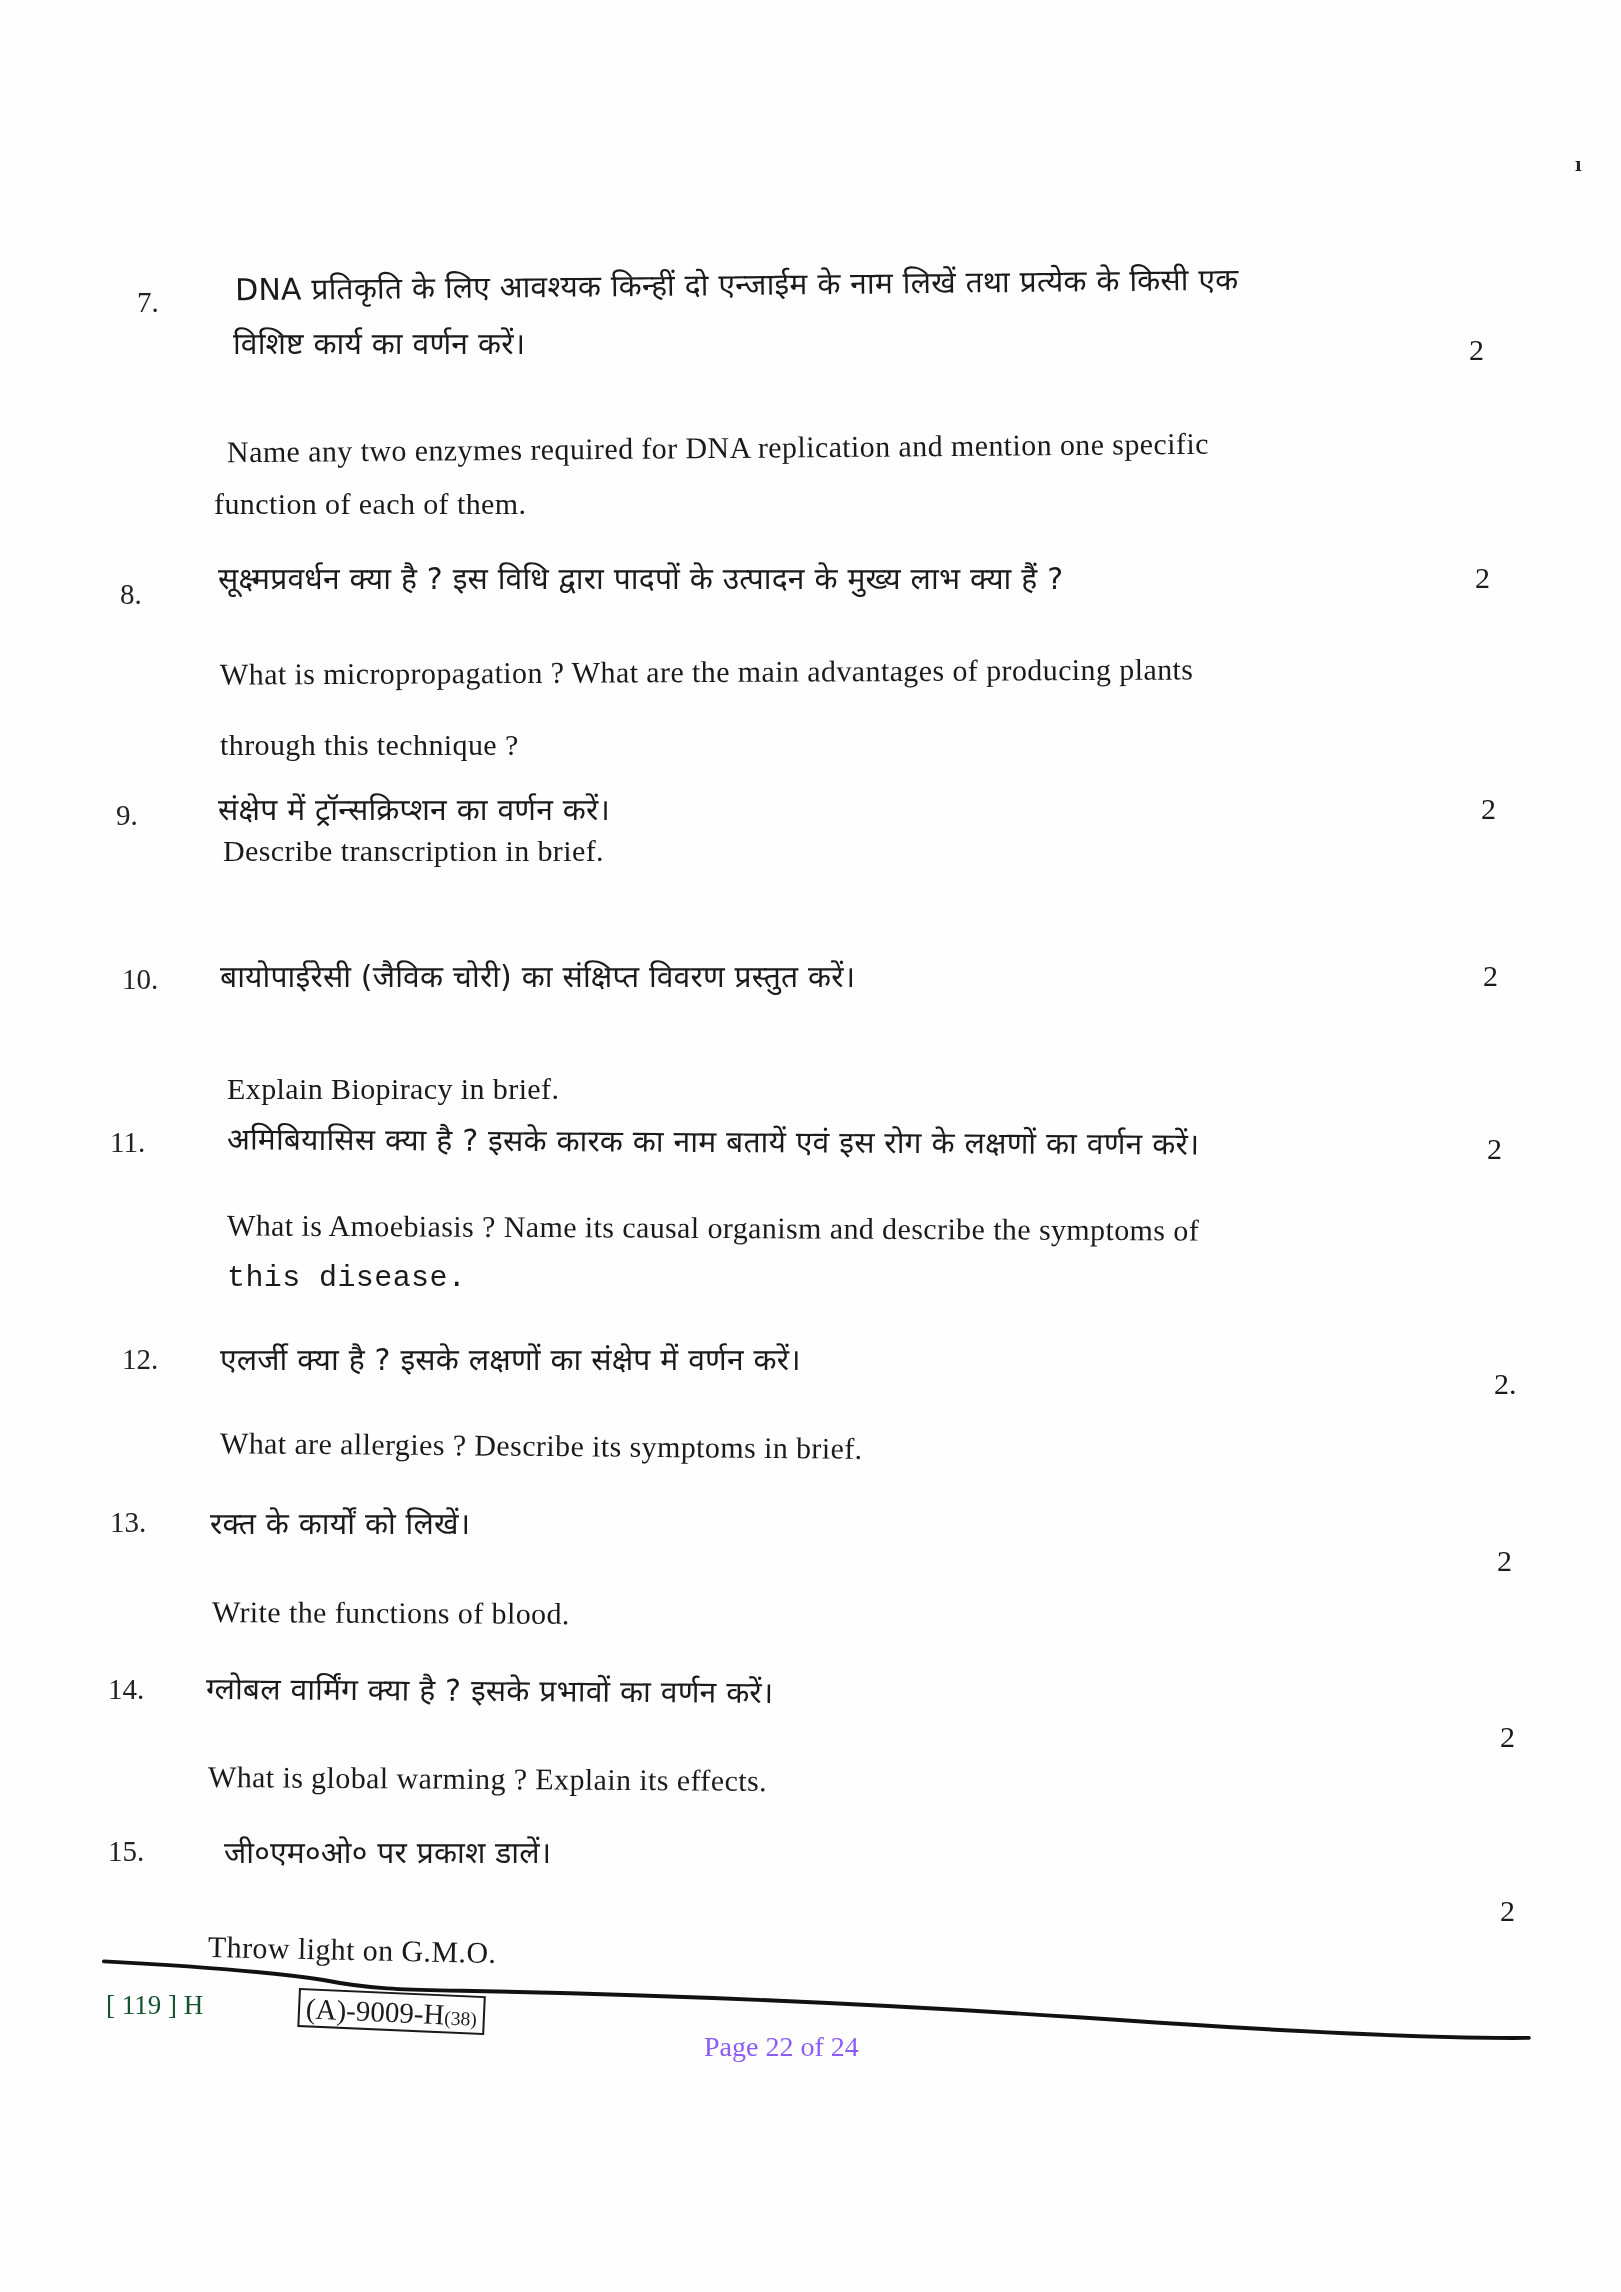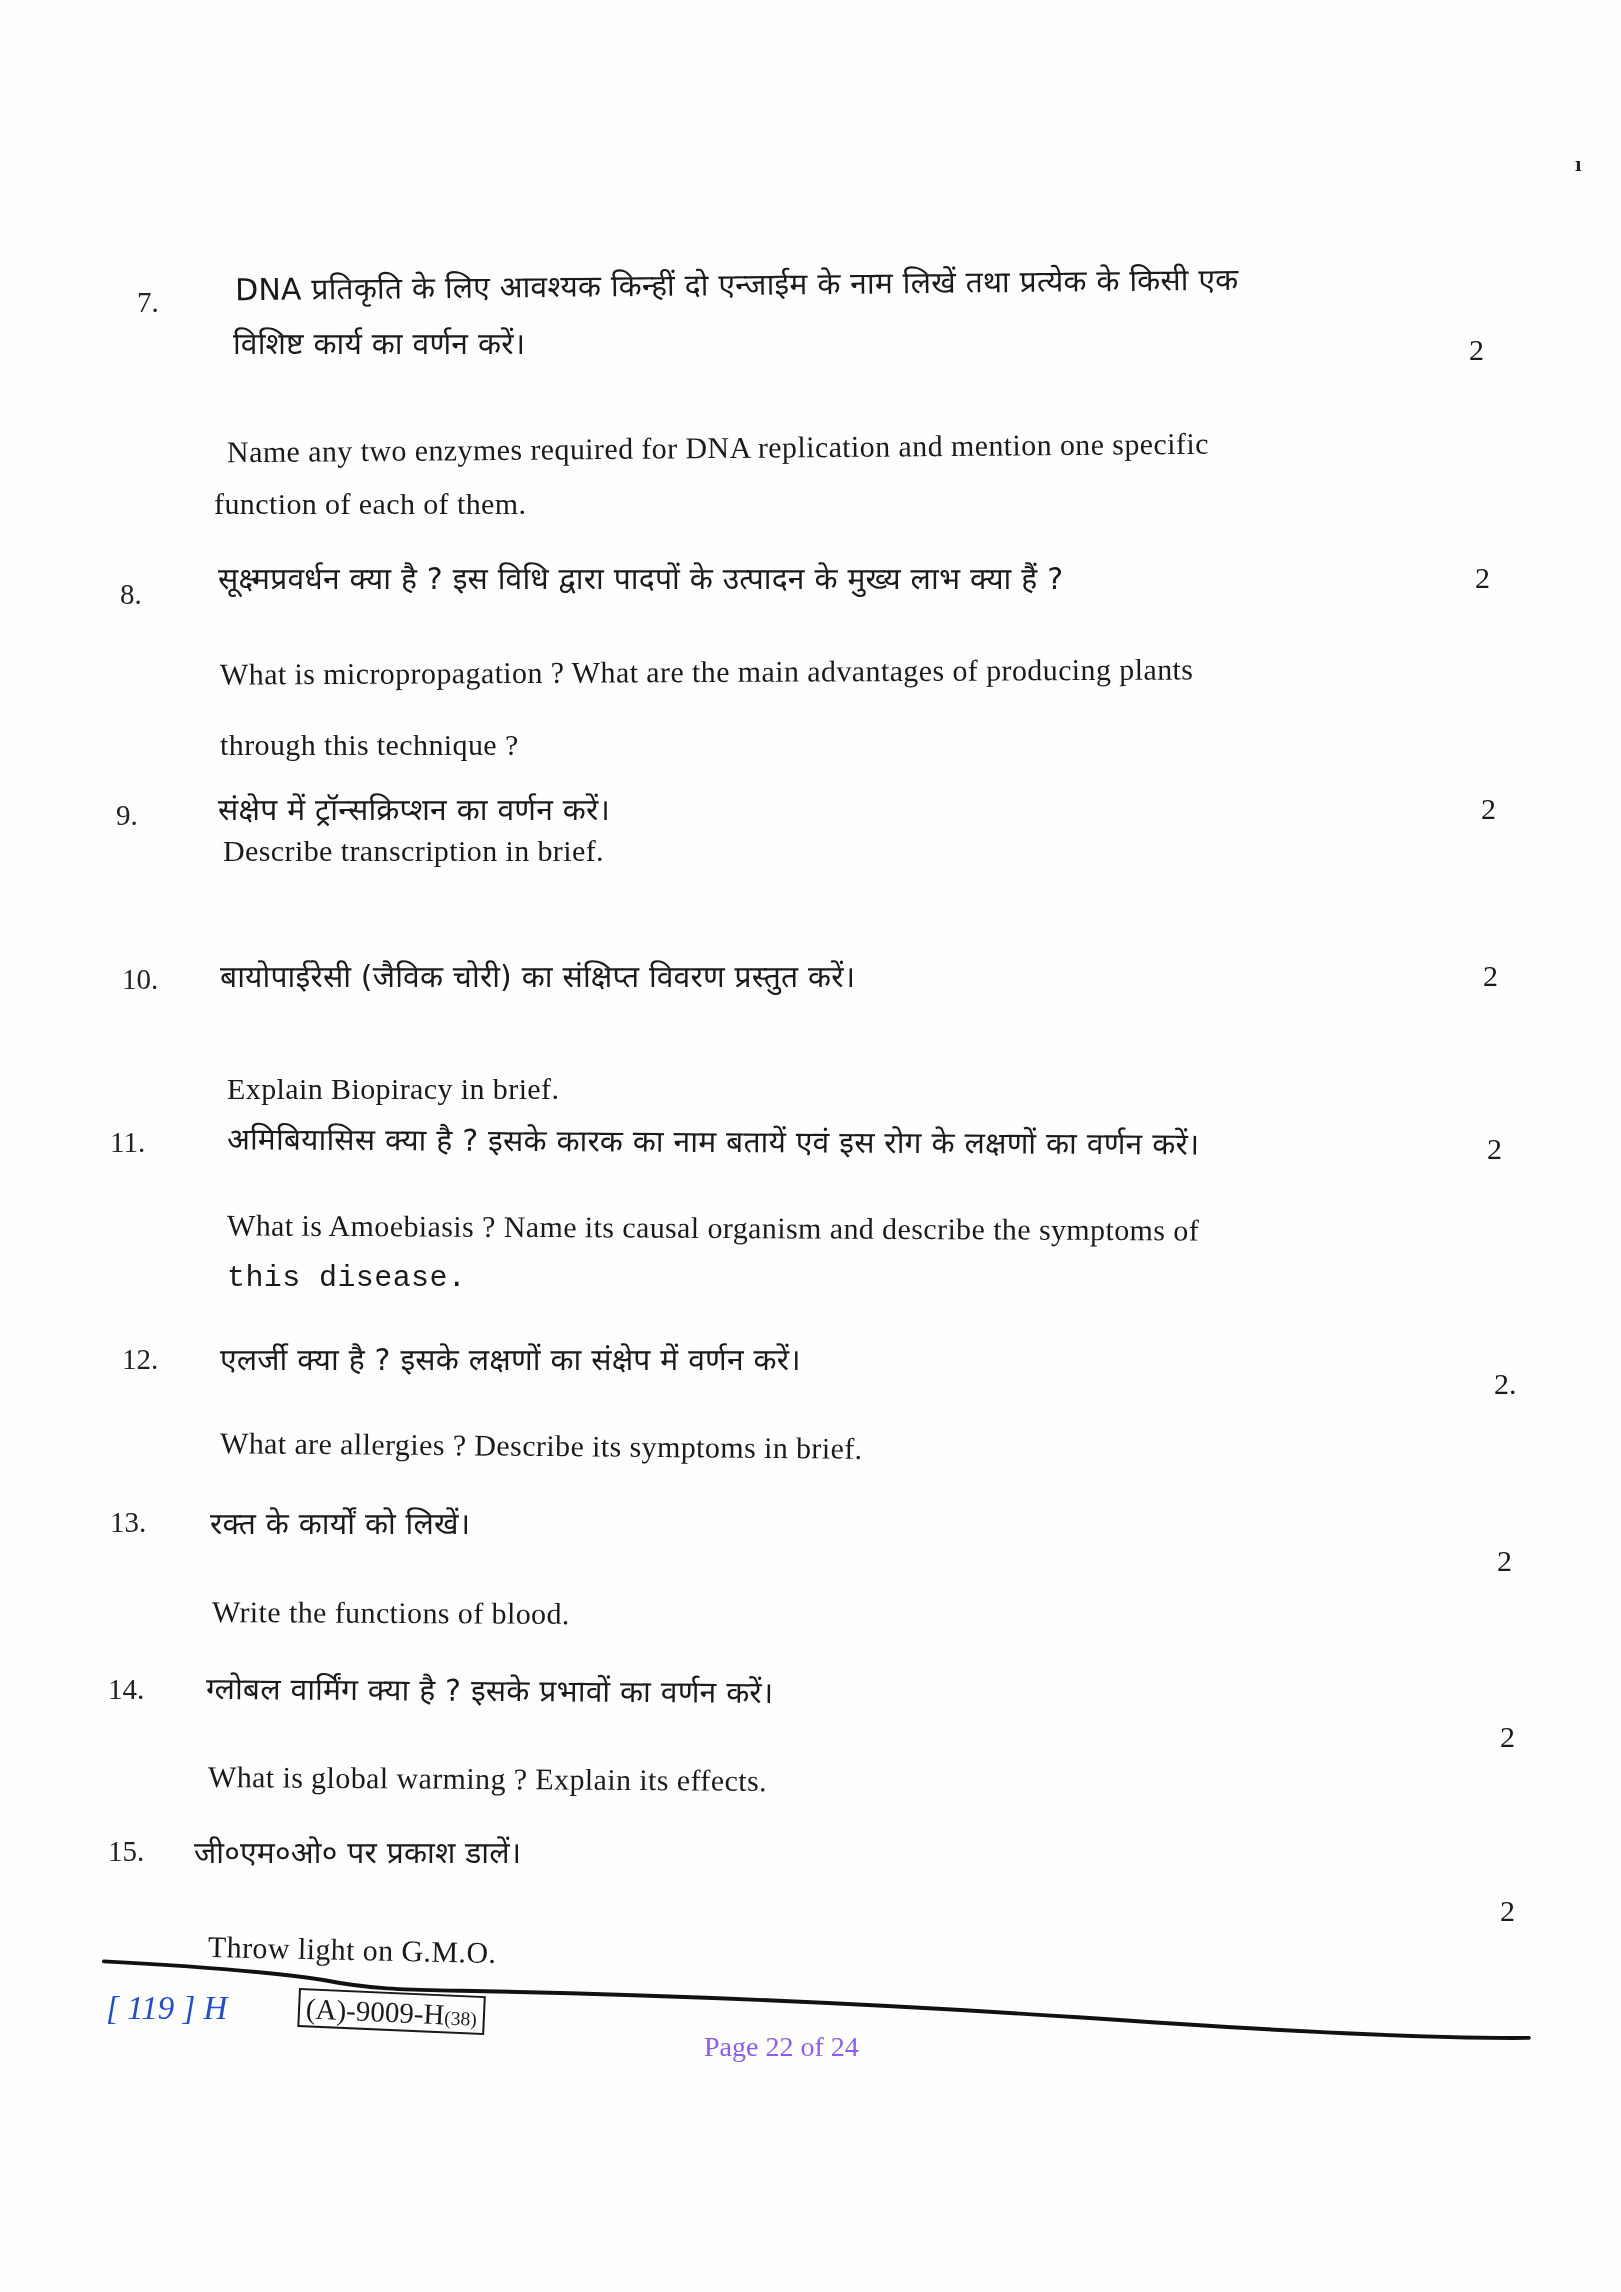--- a/index.html
+++ b/index.html
@@ -63,24 +63,23 @@
       left: 0; top: 0;
       width: 1621px;
       height: 2293px;
       pointer-events: none;
     }
     .footer-code {
       position: absolute;
       left: 106px;
       top: 1990px;
       font-family: "Liberation Serif", "DejaVu Serif", serif;
-      font-size: 33px;
-      color: #1d4ed8;
+      font-size: 27px;
+      color: #14532d;
       white-space: nowrap;
-      font-style: italic;
     }
     .footer-box {
       position: absolute;
       left: 299px;
       top: 1988px;
       border: 2px solid #1a1a1a;
       padding: 2px 5.9px 0 5.9px;
       font-family: "Liberation Serif", "DejaVu Serif", serif;
       font-size: 29px;
       color: #1a1a1a;
@@ -163,21 +162,21 @@
 
   <div>
     <span class="q-num" style="left:108px; top:1673px;">14.</span>
     <span class="hi" style="left:206px; top:1669px; transform:rotate(0.4deg);">ग्लोबल वार्मिंग क्या है ? इसके प्रभावों का वर्णन करें।</span>
     <span class="marks" style="left:1500px; top:1720px;">2</span>
     <span class="en" style="left:208px; top:1762px; transform:rotate(0.4deg);">What is global warming ? Explain its effects.</span>
   </div>
 
   <div>
     <span class="q-num" style="left:108px; top:1835px;">15.</span>
-    <span class="hi" style="left:194px; top:1831px;">जी०एम०ओ० पर प्रकाश डालें।</span>
+    <span class="hi" style="left:224px; top:1831px;">जी०एम०ओ० पर प्रकाश डालें।</span>
     <span class="marks" style="left:1500px; top:1894px;">2</span>
     <span class="en" style="left:208px; top:1933px; transform:rotate(1.2deg);">Throw light on G.M.O.</span>
   </div>
 
   <svg class="footer-rule" viewBox="0 0 1654 2339" xmlns="http://www.w3.org/2000/svg">
     <path d="M 106 2001 C 200 2006, 280 2012, 330 2020 C 380 2030, 420 2030, 470 2031 C 700 2035, 900 2045, 1100 2058 C 1300 2072, 1450 2080, 1560 2079" stroke="#111" stroke-width="4" fill="none" stroke-linecap="round"></path>
   </svg>
 
   <div class="footer-code">[ 119 ] H</div>
   <div class="footer-box"><span>(A)-9009-H</span><small>(38)</small></div>

